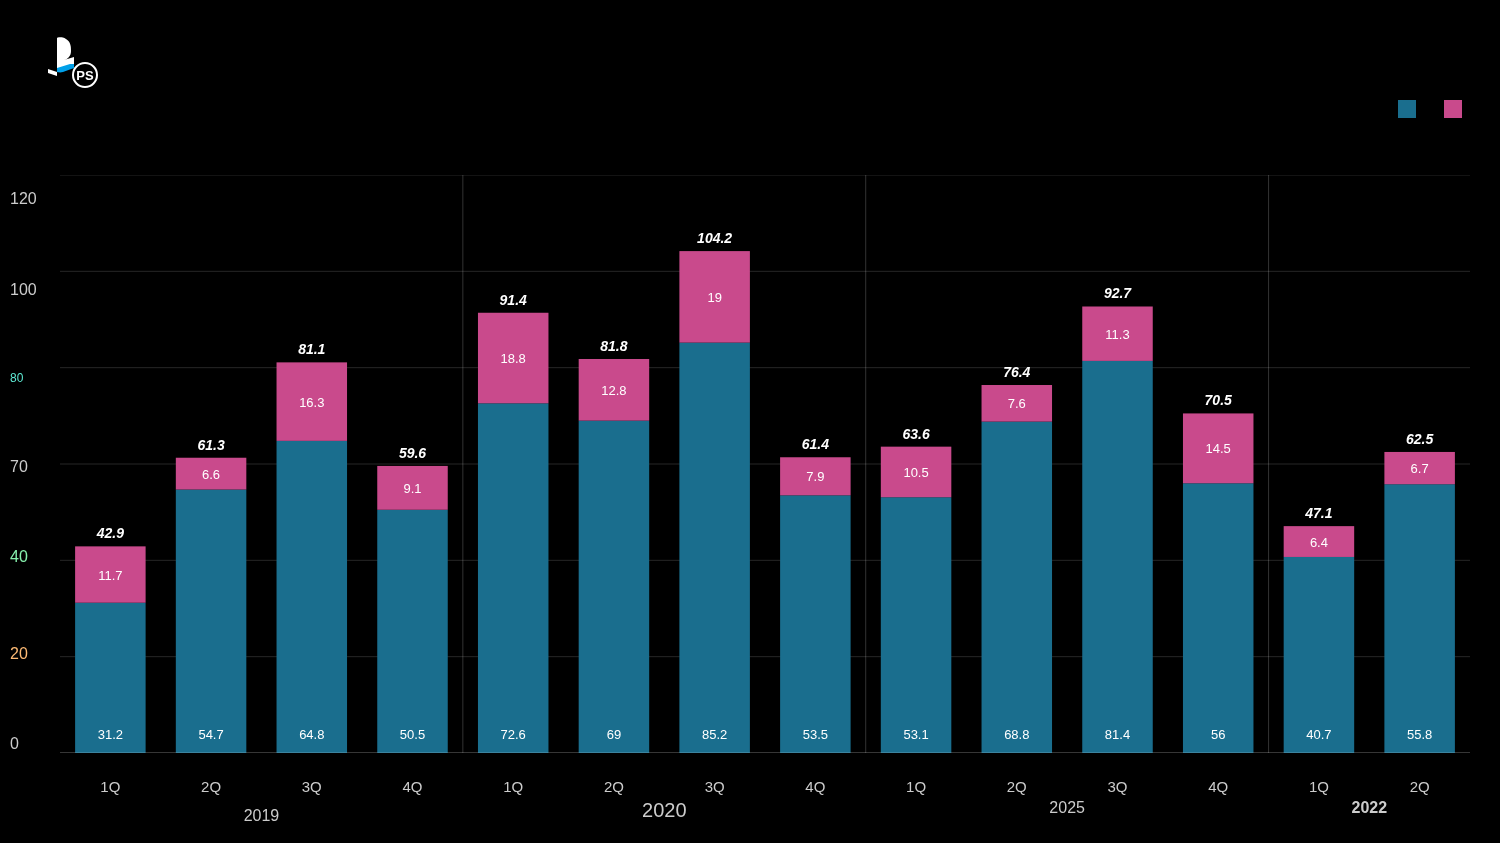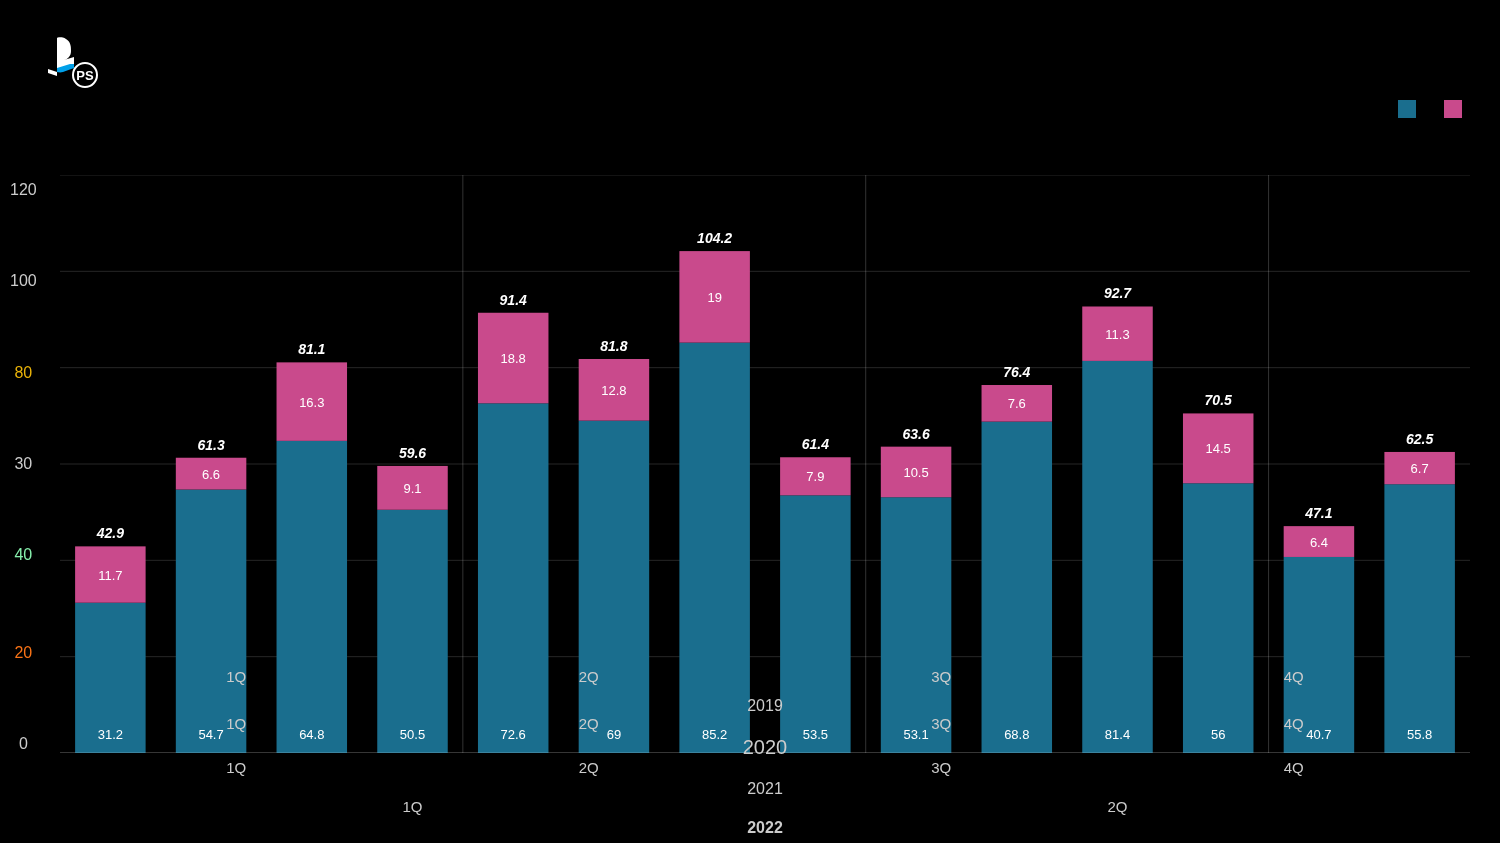--- a/index.html
+++ b/index.html
@@ -141,27 +141,27 @@
       <span class="legend-label"></span>
     </div>
     <div class="legend-item">
       <span class="legend-color" style="background:#c94a8c;"></span>
       <span class="legend-label"></span>
     </div>
   </div>
 
   <div style="position:absolute; left:60px; right:30px; top:175px; bottom:90px;">
 
-    <div style="position:absolute; left:-50px; top:6px; bottom:0; display:flex; flex-direction:column; justify-content:space-between; align-items:center;">
+    <div style="position:absolute; left:-50px; top:15px; bottom:0; display:flex; flex-direction:column; justify-content:space-between; align-items:flex-start;">
       <span style="font-size:16px;color:#ccc;">120</span>
       <span style="font-size:16px;color:#ccc;">100</span>
-      <span style="font-size:16px;color:#eab308;">80</span>
-      <span style="font-size:16px;color:#ccc;">30</span>
+      <span style="font-size:12px;color:#5eead4;">80</span>
+      <span style="font-size:16px;color:#ccc;">70</span>
       <span style="font-size:16px;color:#86efac;">40</span>
-      <span style="font-size:16px;color:#f97316;margin-top:6px;">20</span>
+      <span style="font-size:16px;color:#fdba74;margin-top:6px;">20</span>
       <span style="font-size:16px;color:#ccc;">0</span>
     </div>
 
     <svg id="chart-svg" style="position:absolute;left:0;right:0;top:0;bottom:0;width:100%;height:100%;" viewBox="0 0 1410 578" preserveAspectRatio="none">
     <line x1="0" y1="578" x2="1410" y2="578" stroke="rgba(255,255,255,0.15)" stroke-width="1"></line>
         <line x1="0" y1="481.6666666666667" x2="1410" y2="481.6666666666667" stroke="rgba(255,255,255,0.15)" stroke-width="1"></line>
         <line x1="0" y1="385.33333333333337" x2="1410" y2="385.33333333333337" stroke="rgba(255,255,255,0.15)" stroke-width="1"></line>
         <line x1="0" y1="289" x2="1410" y2="289" stroke="rgba(255,255,255,0.15)" stroke-width="1"></line>
         <line x1="0" y1="192.66666666666669" x2="1410" y2="192.66666666666669" stroke="rgba(255,255,255,0.15)" stroke-width="1"></line>
         <line x1="0" y1="96.33333333333331" x2="1410" y2="96.33333333333331" stroke="rgba(255,255,255,0.15)" stroke-width="1"></line>
@@ -236,21 +236,21 @@
         <text x="1258.9285714285713" y="371.54833333333335" text-anchor="middle" font-size="13" fill="#fff">6.4</text>
         <rect x="1324.392857142857" y="309.23" width="70.5" height="268.77" fill="#1a6e8e"></rect>
         <rect x="1324.392857142857" y="276.95833333333337" width="70.5" height="32.27166666666667" fill="#c94a8c"></rect>
         <text x="1359.642857142857" y="268.95833333333337" text-anchor="middle" font-size="14" font-weight="900" font-style="italic" fill="#fff">62.5</text>
         <text x="1359.642857142857" y="564" text-anchor="middle" font-size="13" fill="#fff">55.8</text>
         <text x="1359.642857142857" y="298.0941666666667" text-anchor="middle" font-size="13" fill="#fff">6.7</text>
         <line x1="0" y1="578" x2="1410" y2="578" stroke="rgba(255,255,255,0.3)" stroke-width="1"></line>
       </svg>
   </div>
 
-  <div style="position:absolute; left:60px; right:30px; bottom:6px; display:flex;flex-direction:column;" id="x-axis-labels">
+  <div style="position:absolute; left:60px; right:30px; bottom:18px; display:flex;" id="x-axis-labels">
   <div style="flex: 0.285714 1 0%; display: flex; flex-direction: column; align-items: center;">
         <div style="display: flex; width: 100%; justify-content: space-around;">
           <span style="font-size: 15px; color: rgb(204, 204, 204); text-align: center; flex: 1 1 0%;">1Q</span>
           <span style="font-size: 15px; color: rgb(204, 204, 204); text-align: center; flex: 1 1 0%;">2Q</span>
           <span style="font-size: 15px; color: rgb(204, 204, 204); text-align: center; flex: 1 1 0%;">3Q</span>
           <span style="font-size: 15px; color: rgb(204, 204, 204); text-align: center; flex: 1 1 0%;">4Q</span>
         </div>
         <div style="font-size: 16px; color: rgb(204, 204, 204); text-align: center; margin-top: 12px;">2019</div>
       </div>
       <div style="flex: 0.285714 1 0%; display: flex; flex-direction: column; align-items: center;">
@@ -262,21 +262,21 @@
         </div>
         <div style="font-size: 20px; color: rgb(204, 204, 204); text-align: center; margin-top: 4px;">2020</div>
       </div>
       <div style="flex: 0.285714 1 0%; display: flex; flex-direction: column; align-items: center;">
         <div style="display: flex; width: 100%; justify-content: space-around;">
           <span style="font-size: 15px; color: rgb(204, 204, 204); text-align: center; flex: 1 1 0%;">1Q</span>
           <span style="font-size: 15px; color: rgb(204, 204, 204); text-align: center; flex: 1 1 0%;">2Q</span>
           <span style="font-size: 15px; color: rgb(204, 204, 204); text-align: center; flex: 1 1 0%;">3Q</span>
           <span style="font-size: 15px; color: rgb(204, 204, 204); text-align: center; flex: 1 1 0%;">4Q</span>
         </div>
-        <div style="font-size: 16px; color: rgb(204, 204, 204); text-align: center; margin-top: 4px;">2021</div>
+        <div style="font-size: 16px; color: rgb(204, 204, 204); text-align: center; margin-top: 4px;">2025</div>
       </div>
       <div style="flex: 0.142857 1 0%; display: flex; flex-direction: column; align-items: center;">
         <div style="display: flex; width: 100%; justify-content: space-around;">
           <span style="font-size: 15px; color: rgb(204, 204, 204); text-align: center; flex: 1 1 0%;">1Q</span>
           <span style="font-size: 15px; color: rgb(204, 204, 204); text-align: center; flex: 1 1 0%;">2Q</span>
         </div>
         <div style="font-size: 16px; color: rgb(204, 204, 204); text-align: center; margin-top: 4px; font-weight: bold;">2022</div>
       </div>
     </div>
 

